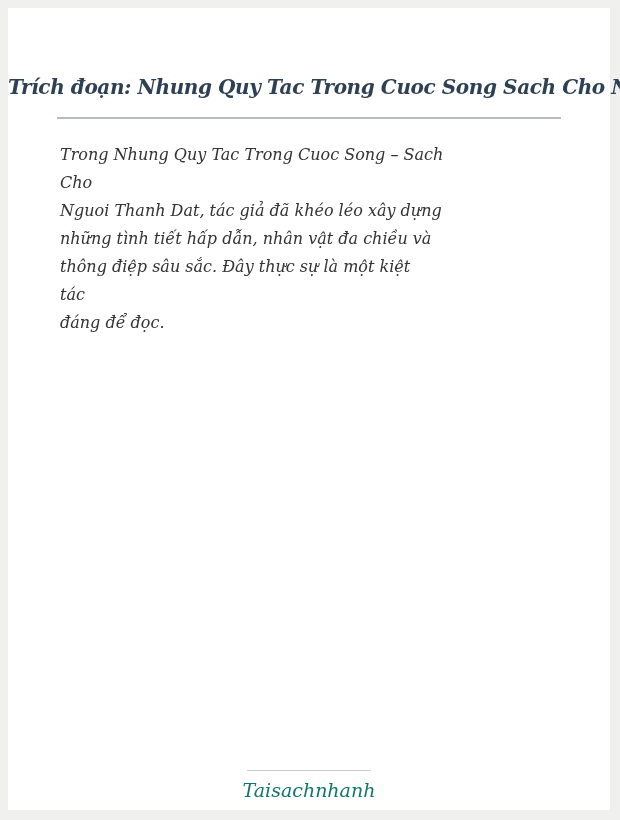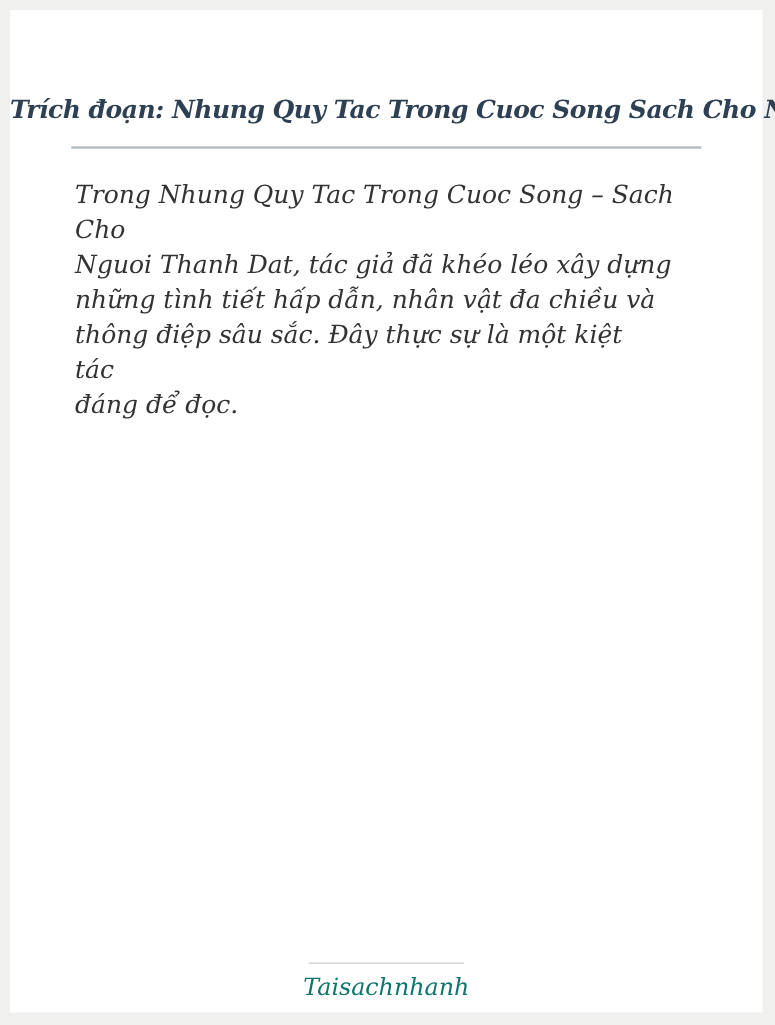--- a/index.html
+++ b/index.html
@@ -49,21 +49,21 @@
     height: 2px;
     background: #b7bec2;
   }
   .excerpt-text {
     position: absolute;
     top: 133px;
     left: 52px;
     width: 480px;
     font-family: "DejaVu Serif", serif;
     font-style: italic;
-    font-size: 20px;
+    font-size: 16px;
     line-height: 28px;
     color: #333333;
     white-space: pre-line;
   }
   .footer-divider {
     position: absolute;
     top: 762px;
     left: 239px;
     width: 124px;
     height: 1px;

